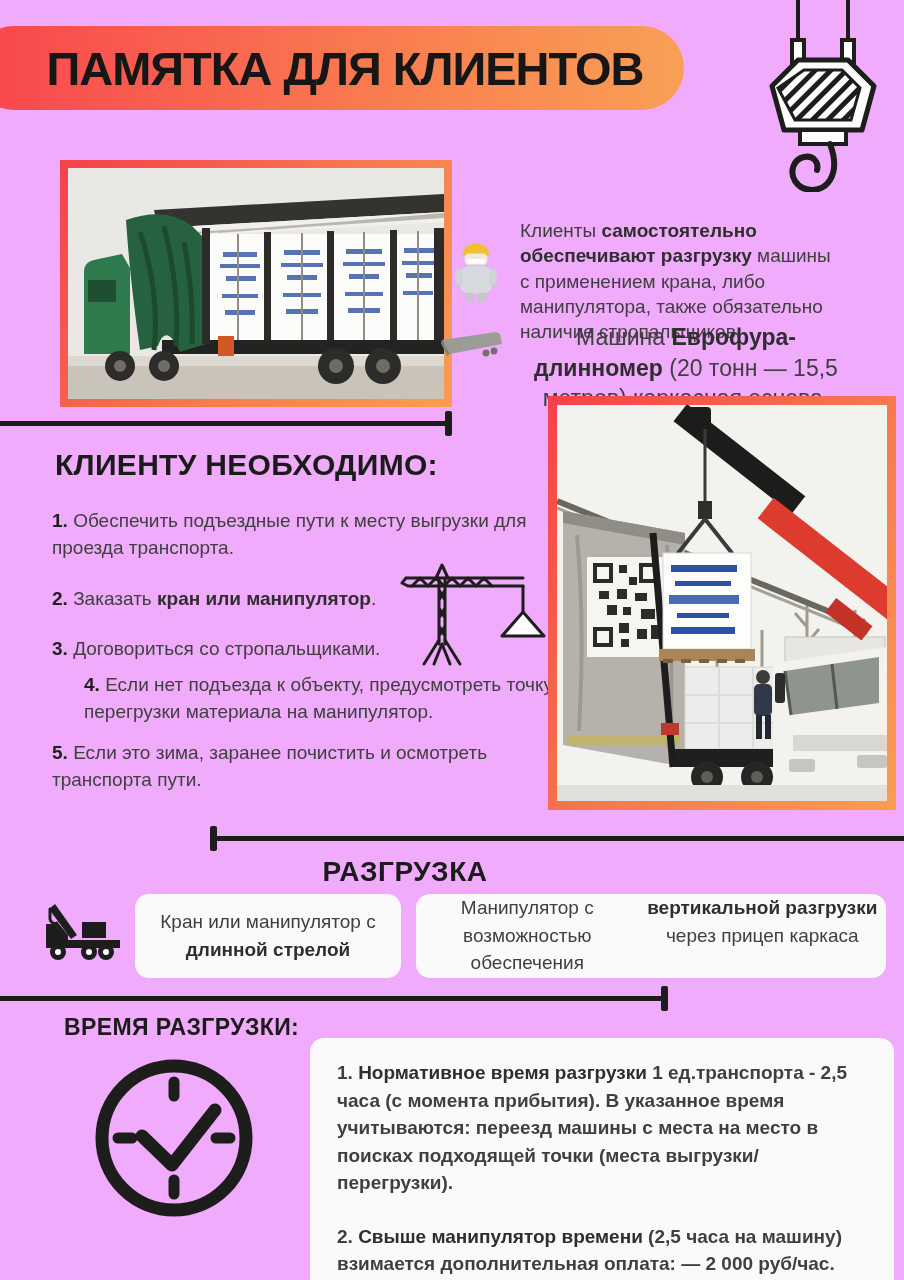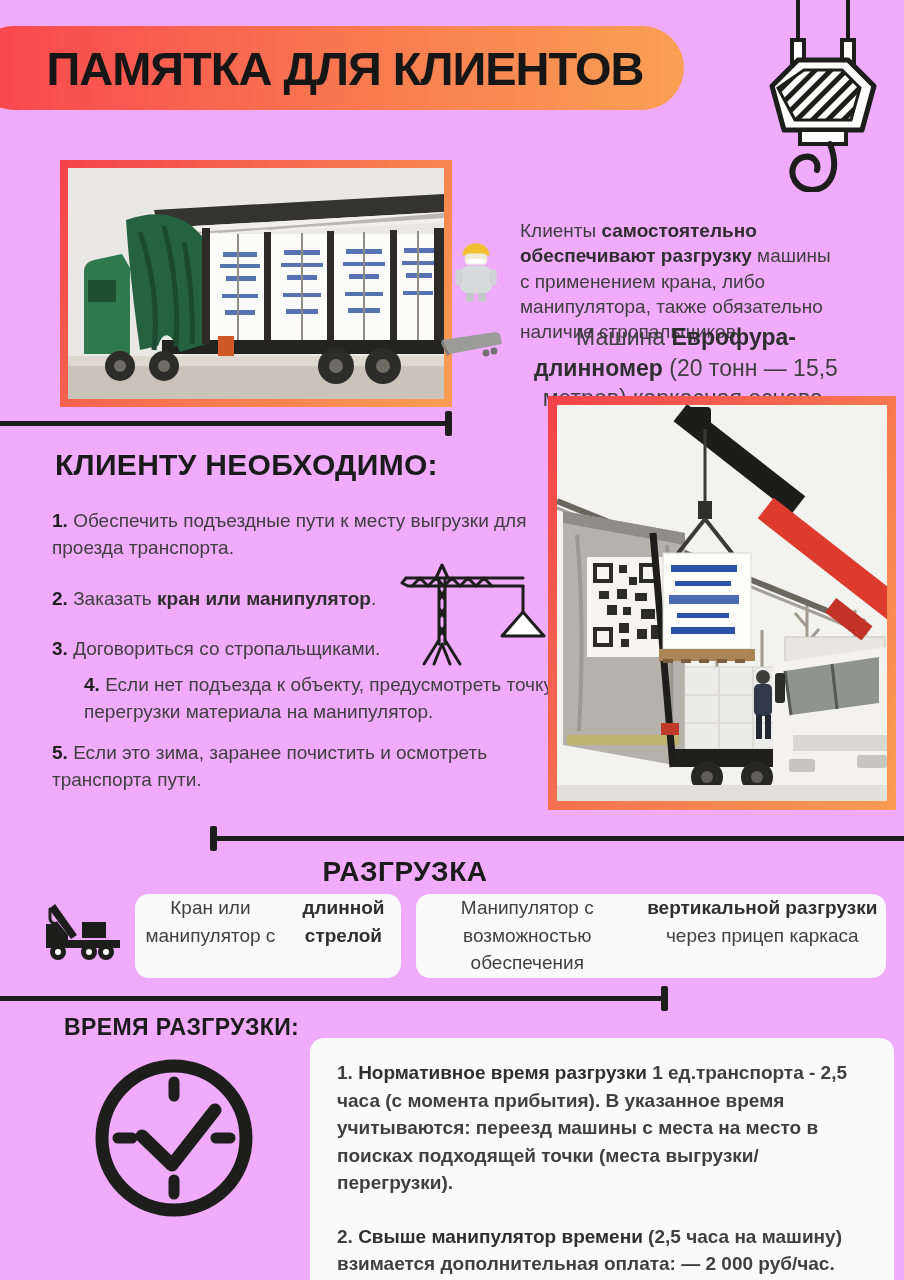--- a/index.html
+++ b/index.html
@@ -33,21 +33,21 @@
   .frame svg{display:block;}
   
   .d-text1{left:520px;top:218px;width:318px;font-size:19px;line-height:1.33;}
   .d-text2{left:512px;top:322px;width:336px;font-size:23px;line-height:1.33;text-align:center;margin-left:6px;}
   .rich b{color:#2e2e2e;}
   
   .need{left:52px;width:482px;font-size:19px;line-height:1.42;}
   .need b.num{color:#1f1f1f;}
   
   .card{background:#fafafa;border-radius:14px;box-sizing:border-box;}
-  .u-left{left:135px;top:894px;width:266px;height:84px;display:flex;flex-direction:row;justify-content:center;text-align:center;font-size:19px;line-height:1.45;}
+  .u-left{left:135px;top:894px;width:266px;height:84px;display:flex;flex-direction:column;justify-content:center;text-align:center;font-size:19px;line-height:1.45;}
   .u-right{left:416px;top:894px;width:470px;height:84px;display:flex;flex-direction:row;justify-content:center;text-align:center;font-size:19px;line-height:1.45;}
   
   .t-card{left:310px;top:1038px;width:584px;padding:16px 22px 18px 22px;font-size:19px;line-height:1.45;}
   .t-card p{margin:5px;font-weight:bold;}
   .t-card p + p{margin-top:26px;}
 </style>
 </head>
 <body>
 
 <div id="poster">

